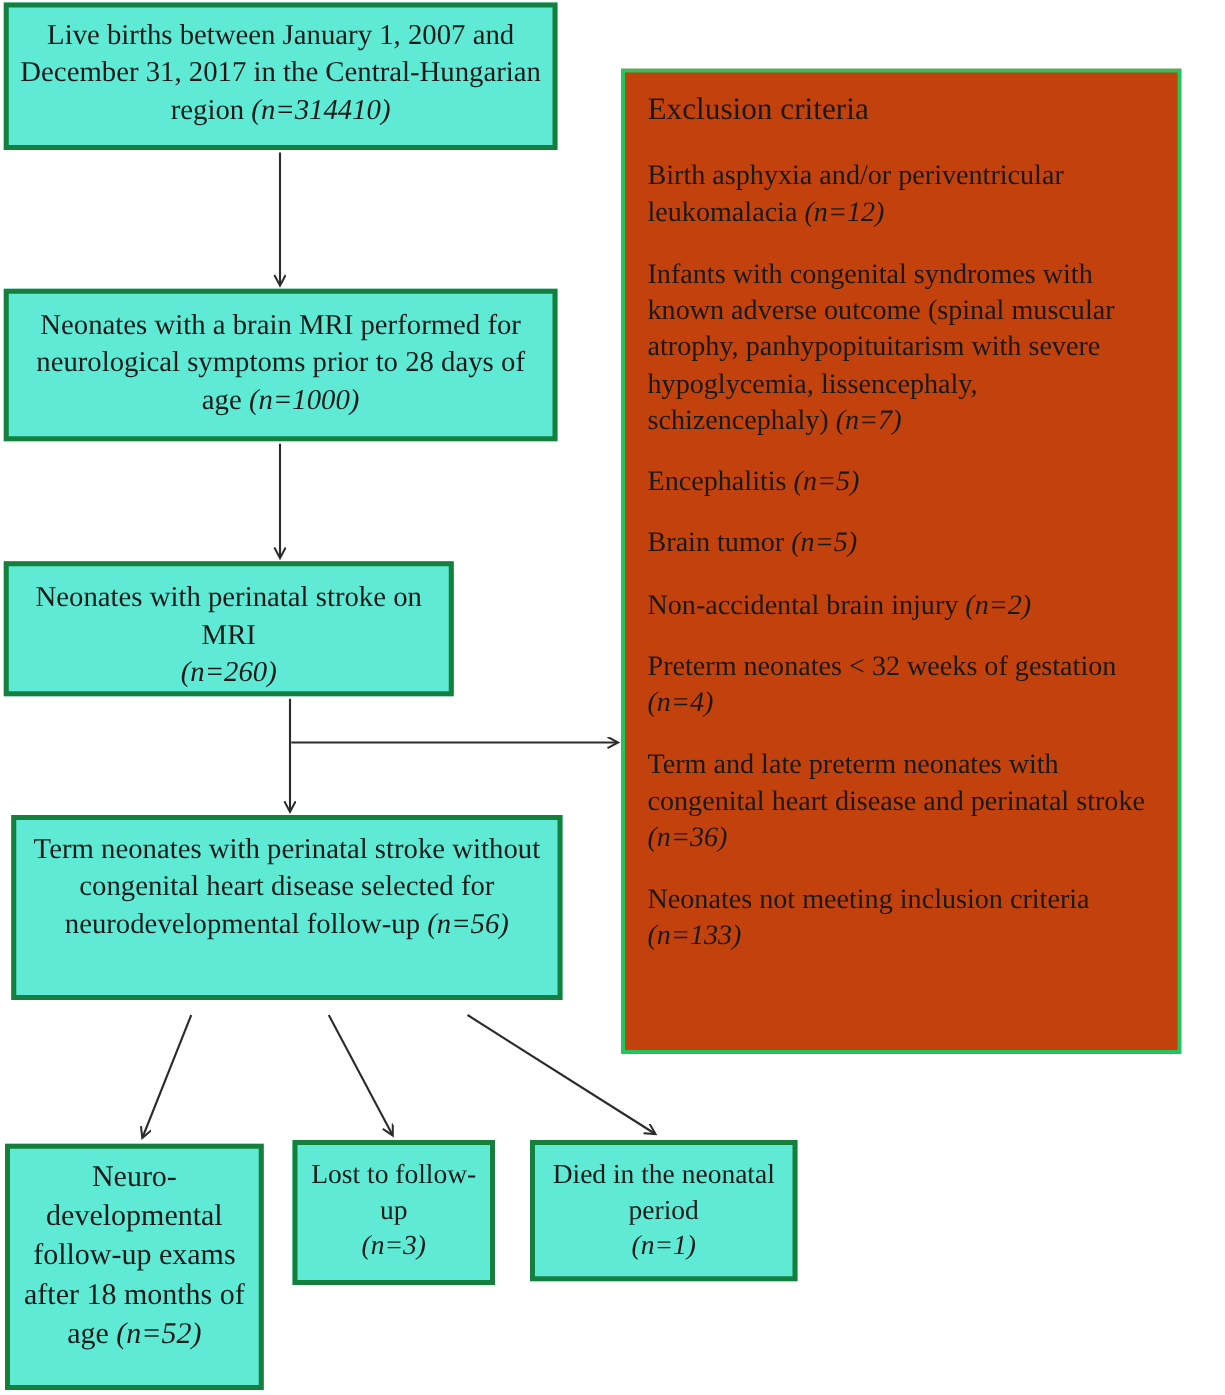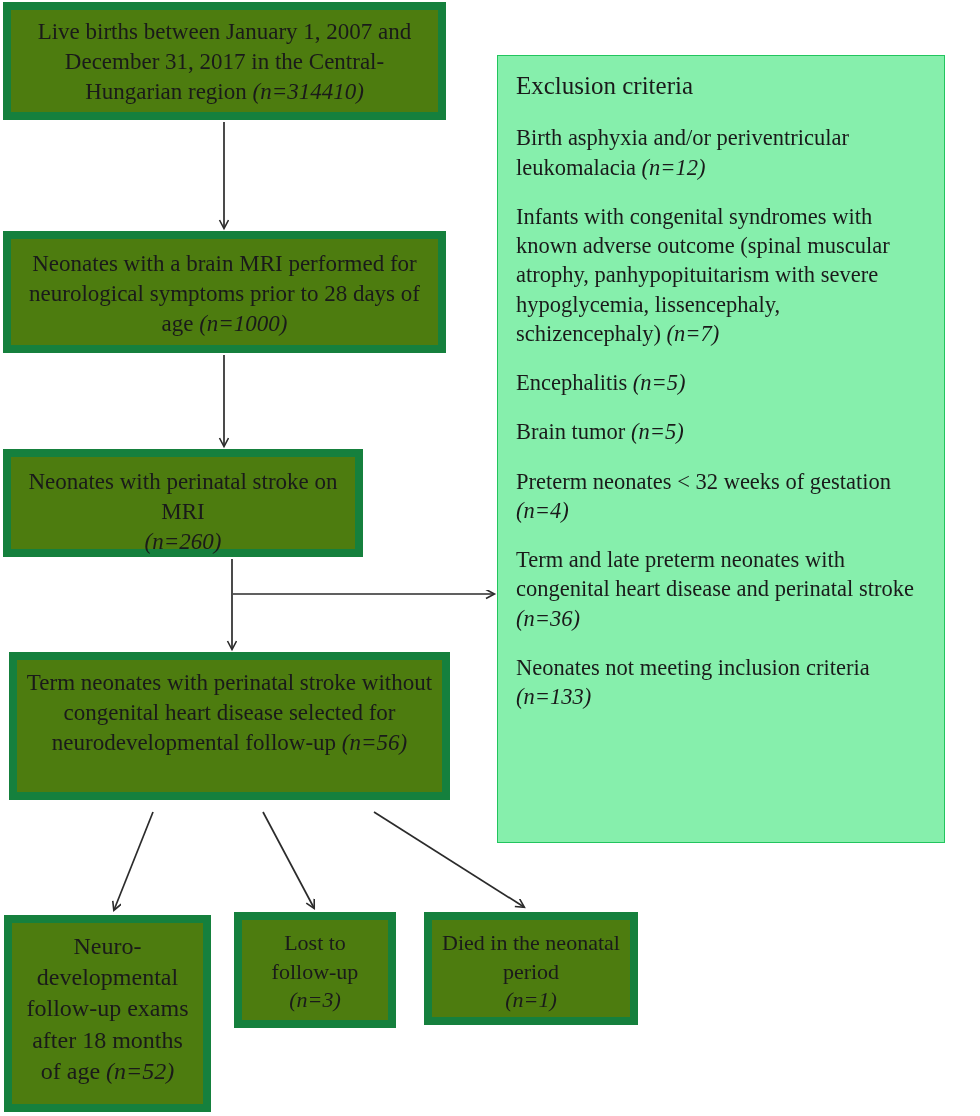--- a/index.html
+++ b/index.html
@@ -21,22 +21,22 @@
     position: absolute;
     left: 0;
     top: 0;
     width: 980px;
     height: 1116px;
     pointer-events: none;
   }
   .node {
     position: absolute;
     box-sizing: border-box;
-    border: 8px solid #15803d;
-    background: #4d7c0f;
+    border: 4px solid #15803d;
+    background: #5eead4;
     display: flex;
     align-items: flex-start;
     justify-content: center;
     text-align: center;
     line-height: 1.30;
   }
   .node .txt {
     display: block;
     width: 100%;
     padding: 0 8px;
@@ -64,22 +64,22 @@
   #node-died .txt  { padding-top: 9px; }
 
   
   #panel-exclusion {
     position: absolute;
     left: 497px;
     top: 55px;
     width: 448px;
     height: 788px;
     box-sizing: border-box;
-    border: 1px solid #22c55e;
-    background: #86efac;
+    border: 3px solid #22c55e;
+    background: #c2410c;
     padding: 14px 16px 0 18px;
   }
   #panel-exclusion .excl-title {
     font-size: 25px;
     line-height: 1.25;
     margin: 0 0 22px 0;
   }
   #panel-exclusion .excl-item {
     font-size: 22.5px;
     line-height: 1.30;
@@ -142,19 +142,20 @@
     <span class="txt"><span>Died in the neonatal period</span><br><span class="n">(n=1)</span></span>
   </div>
 
   <div id="panel-exclusion">
     <div class="excl-title">Exclusion criteria</div>
     <div id="excl-list">
         <div class="excl-item"><span>Birth asphyxia and/or periventricular leukomalacia</span> <span class="n">(n=12)</span></div>
         <div class="excl-item"><span>Infants with congenital syndromes with known adverse outcome (spinal muscular atrophy, panhypopituitarism with severe hypoglycemia, lissencephaly, schizencephaly)</span> <span class="n">(n=7)</span></div>
         <div class="excl-item"><span>Encephalitis</span> <span class="n">(n=5)</span></div>
         <div class="excl-item"><span>Brain tumor</span> <span class="n">(n=5)</span></div>
+        <div class="excl-item"><span>Non-accidental brain injury</span> <span class="n">(n=2)</span></div>
         <div class="excl-item"><span>Preterm neonates &lt; 32 weeks of gestation</span> <span class="n">(n=4)</span></div>
         <div class="excl-item"><span>Term and late preterm neonates with congenital heart disease and perinatal stroke</span> <span class="n">(n=36)</span></div>
         <div class="excl-item"><span>Neonates not meeting inclusion criteria</span> <span class="n">(n=133)</span></div>
       </div>
   </div>
 
 </div>
 
 </body></html>

